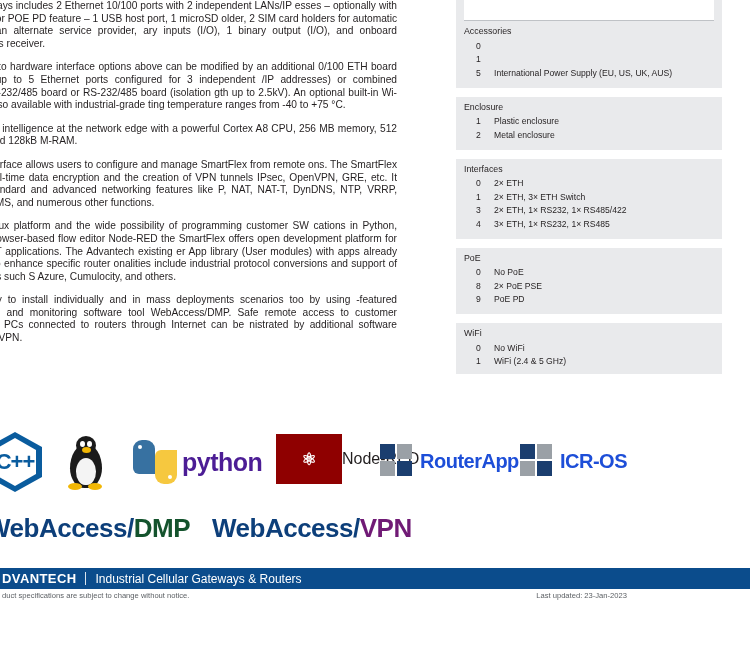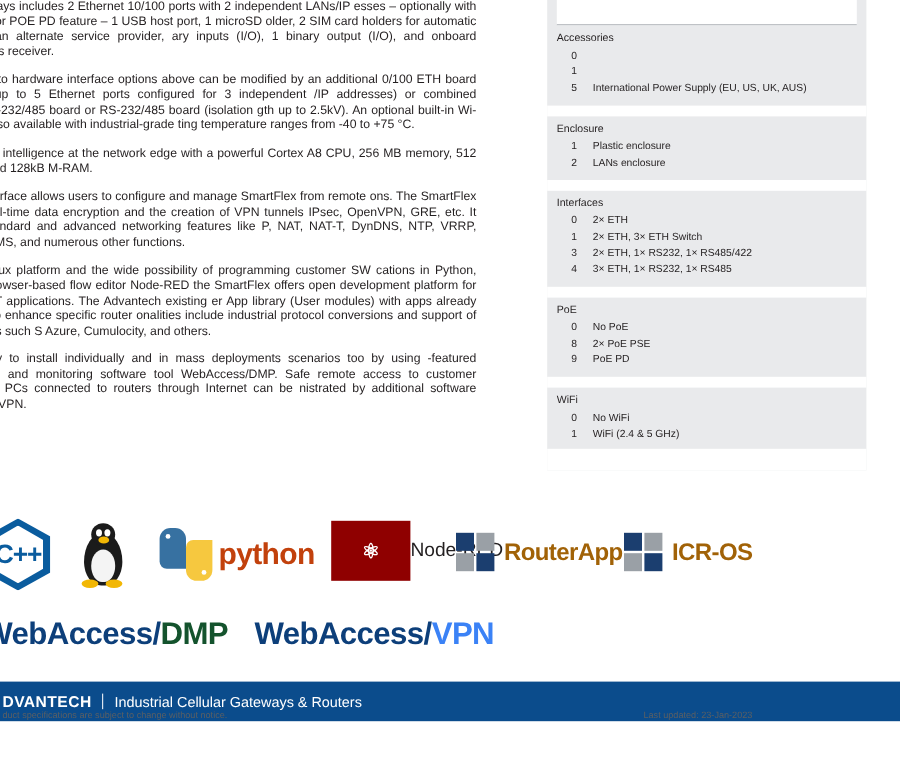--- a/index.html
+++ b/index.html
@@ -197,21 +197,21 @@
   .py-dot-a, .py-dot-b {
     position: absolute;
     width: 4px; height: 4px;
     border-radius: 50%;
     background: #ffffff;
   }
   .py-dot-a { left: 5px; top: 5px; }
   .py-dot-b { right: 5px; bottom: 5px; background: #ffffff; }
   .py-text {
     font-size: 25px;
-    color: #c2410c;
+    color: #4c1d95;
     font-weight: bold;
     margin-left: 5px;
     letter-spacing: -0.5px;
   }
 
   
   .nodered {
     width: 66px; height: 50px;
     background: #8f0000;
     display: flex;
@@ -233,50 +233,50 @@
     flex: 0 0 34px;
   }
   .app-badge .sq {
     position: absolute;
     width: 15px; height: 15px;
   }
   .badge-text {
     font-size: 20px;
     font-weight: bold;
     margin-left: 6px;
-    color: #a16207;
+    color: #1d4ed8;
     letter-spacing: -0.5px;
   }
 
   
   .webaccess-row {
     position: absolute;
     left: 0px;
     top: 508px;
     width: 750px;
     height: 40px;
     display: flex;
     align-items: center;
     font-size: 26px;
     font-weight: bold;
     letter-spacing: -0.5px;
   }
   .wa-item { margin-right: 22px; white-space: nowrap; }
   .wa-blue { color: #0d3f7a; }
   .wa-green { color: #14532d; }
-  .wa-grey { color: #3b82f6; }
+  .wa-grey { color: #701a75; }
   .wa-slash { color: #0d3f7a; }
 
   
   .footer-bar {
     position: absolute;
     left: 0;
     top: 568px;
     width: 750px;
-    height: 33px;
+    height: 21px;
     background: #0b4c8c;
     display: flex;
     align-items: center;
   }
   .footer-logo {
     color: #ffffff;
     font-size: 13px;
     font-weight: bold;
     letter-spacing: 0.4px;
     padding-left: 2px;
@@ -338,21 +338,21 @@
   <div class="opt-sep"></div>
 
   <div class="opt-group">
     <div class="opt-group-title">Enclosure</div>
     <div class="opt-row">
       <span class="opt-code">1</span>
       <span class="opt-desc">Plastic enclosure</span>
     </div>
     <div class="opt-row">
       <span class="opt-code">2</span>
-      <span class="opt-desc">LANs enclosure</span>
+      <span class="opt-desc">Metal enclosure</span>
     </div>
   </div>
   <div class="opt-sep"></div>
 
   <div class="opt-group">
     <div class="opt-group-title">Interfaces</div>
     <div class="opt-row">
       <span class="opt-code">0</span>
       <span class="opt-desc">2× ETH</span>
     </div>

